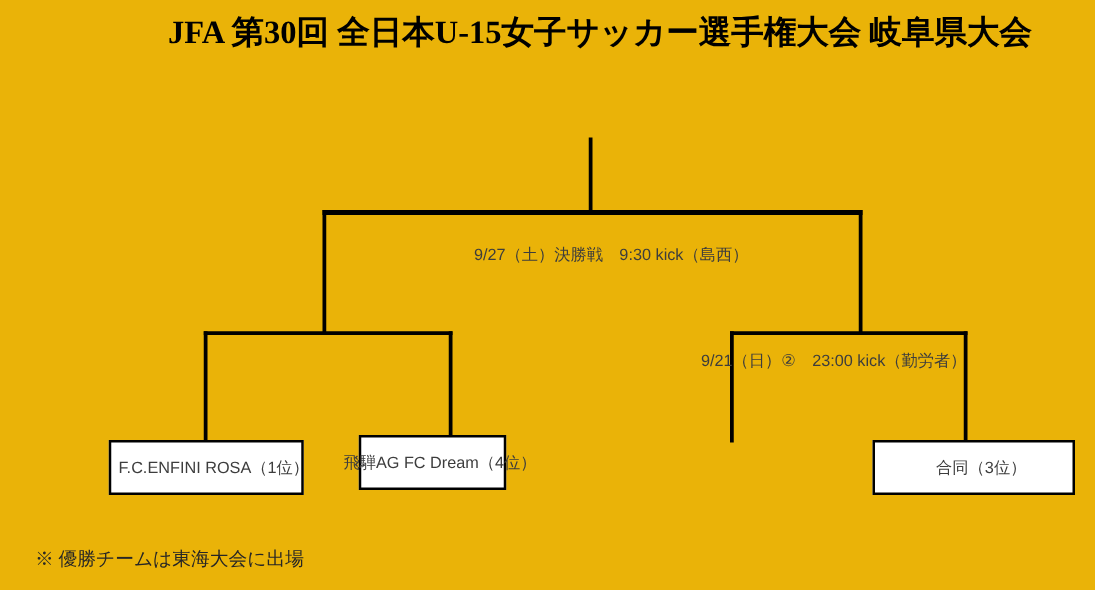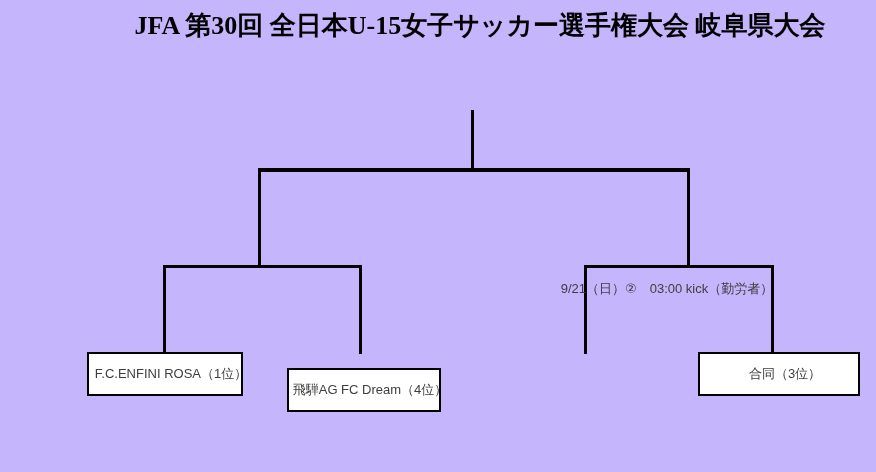--- a/index.html
+++ b/index.html
@@ -7,21 +7,21 @@
     padding: 0;
     background: #ffffff;
     width: 876px;
     height: 472px;
     overflow: hidden;
   }
   .page {
     position: relative;
     width: 876px;
     height: 472px;
-    background: #c4b5fd;
+    background: #eab308;
     font-family: "Liberation Sans", "DejaVu Sans", sans-serif;
   }
   .title {
     position: absolute;
     top: 10px;
     left: 84px;
     right: 0;
     margin: 0;
     text-align: center;
     font-family: "Liberation Serif", "DejaVu Serif", serif;
@@ -83,26 +83,28 @@
   <div class="line" style="left:687px; top:168px; width:3px;  height:100px;"></div>
 
   <div class="line" style="left:163px; top:265px; width:199px; height:3px;"></div>
   <div class="line" style="left:163px; top:265px; width:3px;  height:89px;"></div>
   <div class="line" style="left:359px; top:265px; width:3px;  height:89px;"></div>
 
   <div class="line" style="left:584px; top:265px; width:190px; height:3px;"></div>
   <div class="line" style="left:584px; top:265px; width:3px;  height:89px;"></div>
   <div class="line" style="left:771px; top:265px; width:3px;  height:89px;"></div>
 
-  <div class="match-label" style="left:667px; top:281px;">9/21（日）②　03:00 kick（勤労者）</div>
+  <div class="match-label" style="left:489px; top:196px;">9/27（土）決勝戦　9:30 kick（島西）</div>
+  <div class="match-label" style="left:667px; top:281px;">9/21（日）②　23:00 kick（勤労者）</div>
 
   <div class="team-box" style="left:87px;  top:352px; width:156px;">
     <span>F.C.ENFINI ROSA（1位）</span>
   </div>
-  <div class="team-box" style="left:287px; top:368px; width:154px;">
+  <div class="team-box" style="left:287px; top:348px; width:118px;">
     <span>飛騨AG FC Dream（4位）</span>
   </div>
   <div class="team-box" style="left:698px; top:352px; width:162px;">
     <span>合同（3位）</span>
   </div>
 
+  <div class="footnote">※ 優勝チームは東海大会に出場</div>
 
 </div>
 
 </body></html>

